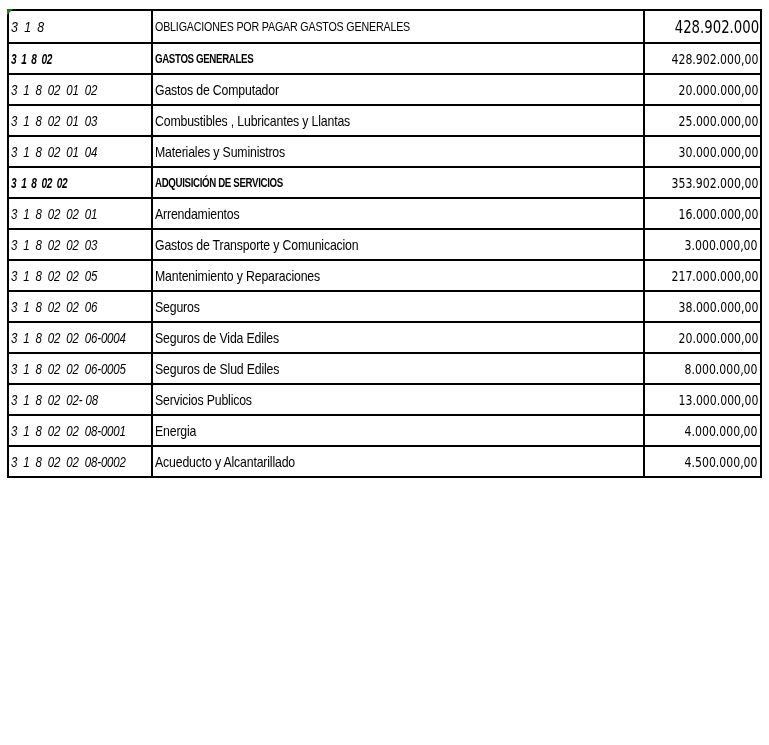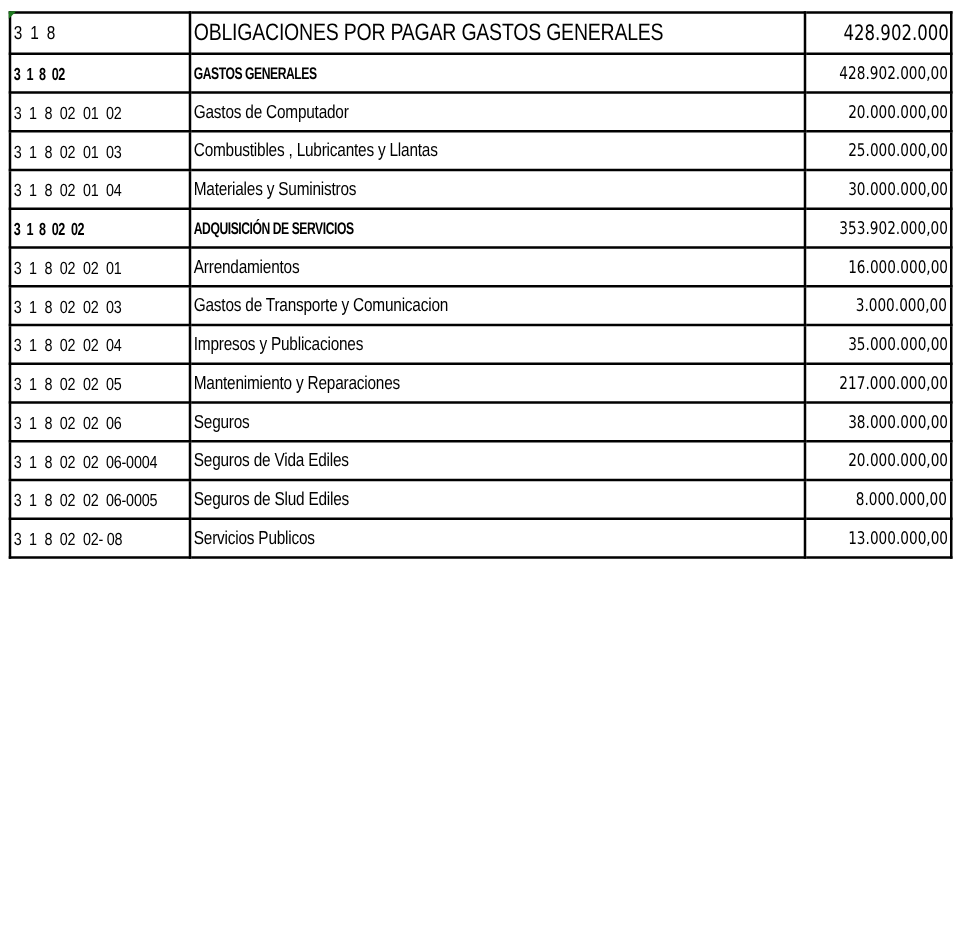--- a/index.html
+++ b/index.html
@@ -6,28 +6,28 @@
   body { width: 769px; height: 745px; position: relative; overflow: hidden; font-family: "Liberation Sans", sans-serif; color: #000; }
   .sheet { position: absolute; left: 7px; top: 9px; width: 753px; }
   .corner-mark { position: absolute; left: 7px; top: 9px; width: 0; height: 0;
     border-top: 6px solid #1e7a1e; border-right: 6px solid transparent; z-index: 3; }
   table { border-collapse: collapse; width: 753px; table-layout: fixed; }
   col.c-code { width: 144px; }
   col.c-desc { width: 492px; }
   col.c-amt  { width: 117px; }
   td { border: 2px solid #000; height: 29px; padding: 0; white-space: nowrap; overflow: hidden; vertical-align: middle; }
   tr.first td { height: 31px; }
-  td.code { padding-left: 2px; font-size: 14px; }
+  td.code { padding-left: 2px; font-size: 14px; font-style: italic; }
   td.desc { padding-left: 2px; font-size: 15px; }
   td.amt  { text-align: right; padding-right: 2px; font-size: 14px; font-family: "DejaVu Sans", sans-serif; }
   .sq { display: inline-block; transform: scaleX(0.82); transform-origin: left center; letter-spacing: -0.2px; }
   .sqr { display: inline-block; transform: scaleX(0.78); transform-origin: right center; }
   td.bold .sq { font-weight: bold; transform: scaleX(0.72); letter-spacing: -0.5px; }
   td.bold.desc { font-size: 13.5px; }
-  tr.first td.desc { font-size: 19px; }
+  tr.first td.desc { font-size: 13px; }
   tr.first td.amt { font-size: 17px; }
   tr.first td.code { font-size: 15px; }
 </style>
 </head>
 <body>
 
 <div class="corner-mark"></div>
 <div class="sheet">
   <table>
     <colgroup>
@@ -70,25 +70,20 @@
           <td class="code"><span class="sq" style="white-space: pre;">3  1  8  02  02  01</span></td>
           <td class="desc"><span class="sq" style="white-space: pre;">Arrendamientos</span></td>
           <td class="amt"><span class="sqr" style="white-space: pre;">16.000.000,00</span></td>
         </tr>
         <tr>
           <td class="code"><span class="sq" style="white-space: pre;">3  1  8  02  02  03</span></td>
           <td class="desc"><span class="sq" style="white-space: pre;">Gastos de Transporte y Comunicacion</span></td>
           <td class="amt"><span class="sqr" style="white-space: pre;">3.000.000,00</span></td>
         </tr>
         <tr>
-          <td class="code"><span class="sq" style="white-space: pre;">3  1  8  02  02  04</span></td>
-          <td class="desc"><span class="sq" style="white-space: pre;">Impresos y Publicaciones</span></td>
-          <td class="amt"><span class="sqr" style="white-space: pre;">35.000.000,00</span></td>
-        </tr>
-        <tr>
           <td class="code"><span class="sq" style="white-space: pre;">3  1  8  02  02  05</span></td>
           <td class="desc"><span class="sq" style="white-space: pre;">Mantenimiento y Reparaciones</span></td>
           <td class="amt"><span class="sqr" style="white-space: pre;">217.000.000,00</span></td>
         </tr>
         <tr>
           <td class="code"><span class="sq" style="white-space: pre;">3  1  8  02  02  06</span></td>
           <td class="desc"><span class="sq" style="white-space: pre;">Seguros</span></td>
           <td class="amt"><span class="sqr" style="white-space: pre;">38.000.000,00</span></td>
         </tr>
         <tr>
@@ -99,15 +94,25 @@
         <tr>
           <td class="code"><span class="sq" style="white-space: pre;">3  1  8  02  02  06-0005</span></td>
           <td class="desc"><span class="sq" style="white-space: pre;">Seguros de Slud Ediles</span></td>
           <td class="amt"><span class="sqr" style="white-space: pre;">8.000.000,00</span></td>
         </tr>
         <tr>
           <td class="code"><span class="sq" style="white-space: pre;">3  1  8  02  02- 08</span></td>
           <td class="desc"><span class="sq" style="white-space: pre;">Servicios Publicos</span></td>
           <td class="amt"><span class="sqr" style="white-space: pre;">13.000.000,00</span></td>
         </tr>
+        <tr>
+          <td class="code"><span class="sq" style="white-space: pre;">3  1  8  02  02  08-0001</span></td>
+          <td class="desc"><span class="sq" style="white-space: pre;">Energia</span></td>
+          <td class="amt"><span class="sqr" style="white-space: pre;">4.000.000,00</span></td>
+        </tr>
+        <tr>
+          <td class="code"><span class="sq" style="white-space: pre;">3  1  8  02  02  08-0002</span></td>
+          <td class="desc"><span class="sq" style="white-space: pre;">Acueducto y Alcantarillado</span></td>
+          <td class="amt"><span class="sqr" style="white-space: pre;">4.500.000,00</span></td>
+        </tr>
       </tbody>
   </table>
 </div>
 
 </body></html>

